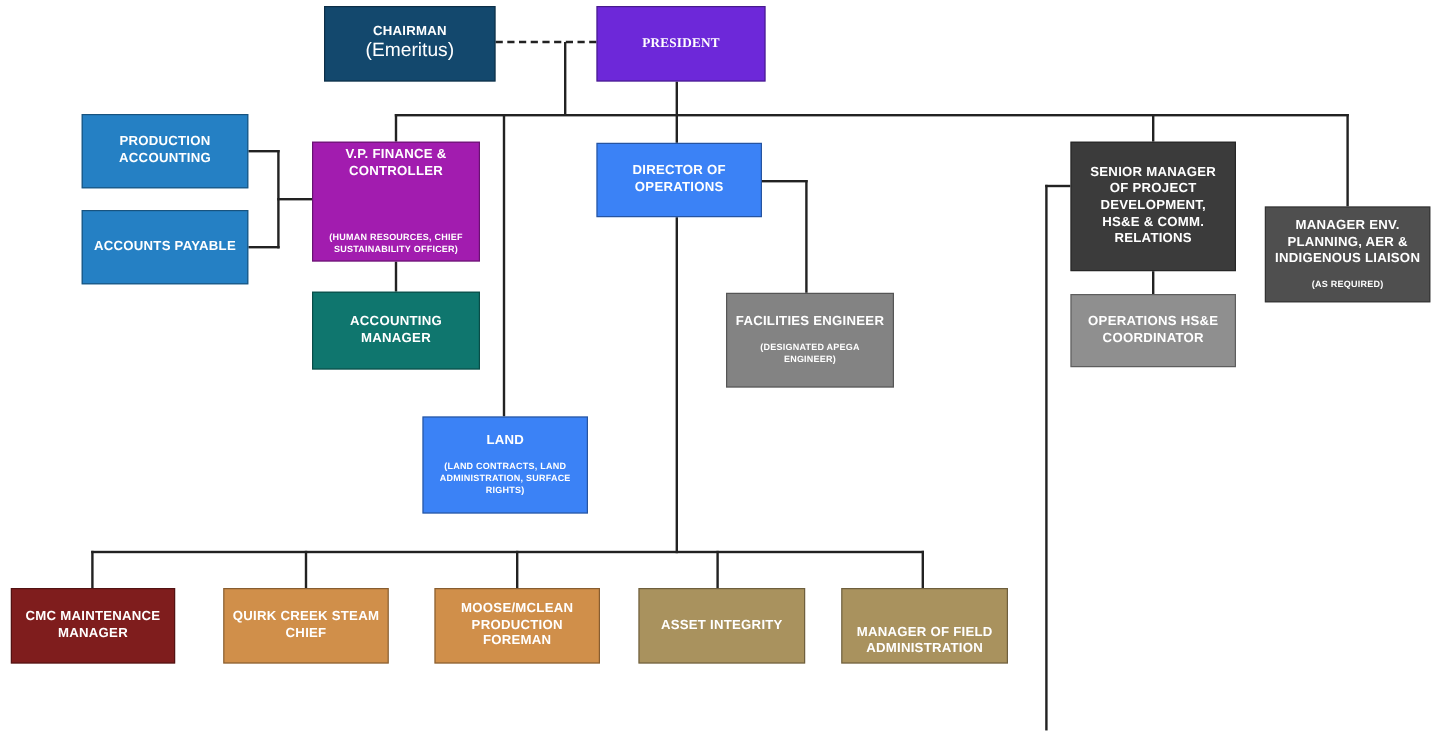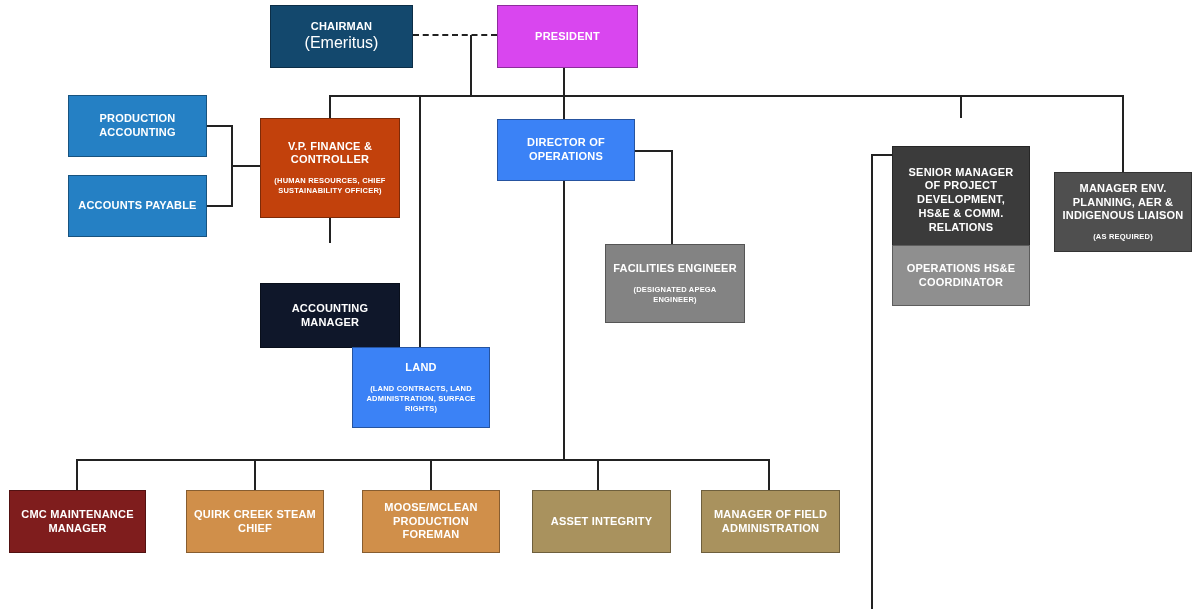--- a/index.html
+++ b/index.html
@@ -87,56 +87,56 @@
 
   <div class="ln lnh" style="left:871px;top:154px;width:21px;"></div>
   <div class="ln lnv" style="left:871px;top:154px;height:455px;"></div>
   <div class="ln lnv" style="left:960px;top:226px;height:19px;"></div>
 
   <div class="node" id="n-chairman" style="background: rgb(19, 72, 109);">
     <span class="title">CHAIRMAN</span>
     <span class="sub">(Emeritus)</span>
   </div>
 
-  <div class="node" id="n-president" style="background: #d946ef;">
+  <div class="node" id="n-president" style="background: #6d28d9; font-family: Liberation Serif, serif;">
     <span class="title">PRESIDENT</span>
   </div>
 
   <div class="node" id="n-production-accounting" style="background: rgb(37, 128, 196);">
     <span class="title">PRODUCTION ACCOUNTING</span>
   </div>
 
   <div class="node" id="n-accounts-payable" style="background: rgb(37, 128, 196);">
     <span class="title">ACCOUNTS PAYABLE</span>
   </div>
 
-  <div class="node" id="n-vp-finance" style="background: #c2410c;">
+  <div class="node" id="n-vp-finance" style="background: #a21caf; justify-content: space-between;">
     <span class="title">V.P. FINANCE &amp; CONTROLLER</span>
     <span class="note">(HUMAN RESOURCES, CHIEF SUSTAINABILITY OFFICER)</span>
   </div>
 
-  <div class="node" id="n-accounting-manager" style="background: #0f172a; margin-top: 40px;">
+  <div class="node" id="n-accounting-manager" style="background: #0f766e;">
     <span class="title">ACCOUNTING MANAGER</span>
   </div>
 
   <div class="node" id="n-director-operations" style="background: #3b82f6;">
     <span class="title">DIRECTOR OF OPERATIONS</span>
   </div>
 
   <div class="node" id="n-facilities-engineer" style="background: rgb(131, 131, 131);">
     <span class="title">FACILITIES ENGINEER</span>
     <span class="note">(DESIGNATED APEGA ENGINEER)</span>
   </div>
 
   <div class="node" id="n-land" style="background: #3b82f6;">
     <span class="title">LAND</span>
     <span class="note">(LAND CONTRACTS, LAND ADMINISTRATION, SURFACE RIGHTS)</span>
   </div>
 
-  <div class="node" id="n-senior-manager" style="background: rgb(59, 59, 59); margin-top: 28px;">
+  <div class="node" id="n-senior-manager" style="background: rgb(59, 59, 59);">
     <span class="title">SENIOR MANAGER OF PROJECT DEVELOPMENT, HS&amp;E &amp; COMM. RELATIONS</span>
   </div>
 
   <div class="node" id="n-operations-hse" style="background: rgb(143, 143, 143);">
     <span class="title">OPERATIONS HS&amp;E COORDINATOR</span>
   </div>
 
   <div class="node" id="n-manager-env" style="background: rgb(79, 79, 79);">
     <span class="title">MANAGER ENV. PLANNING, AER &amp; INDIGENOUS LIAISON</span>
     <span class="note">(AS REQUIRED)</span>
@@ -151,17 +151,17 @@
   </div>
 
   <div class="node" id="n-moose-mclean" style="background: rgb(208, 143, 74);">
     <span class="title">MOOSE/MCLEAN PRODUCTION FOREMAN</span>
   </div>
 
   <div class="node" id="n-asset-integrity" style="background: rgb(169, 146, 94);">
     <span class="title">ASSET INTEGRITY</span>
   </div>
 
-  <div class="node" id="n-field-admin" style="background: rgb(169, 146, 94);">
+  <div class="node" id="n-field-admin" style="background: rgb(169, 146, 94); justify-content: flex-end;">
     <span class="title">MANAGER OF FIELD ADMINISTRATION</span>
   </div>
 
 </div>
 
 </body></html>

